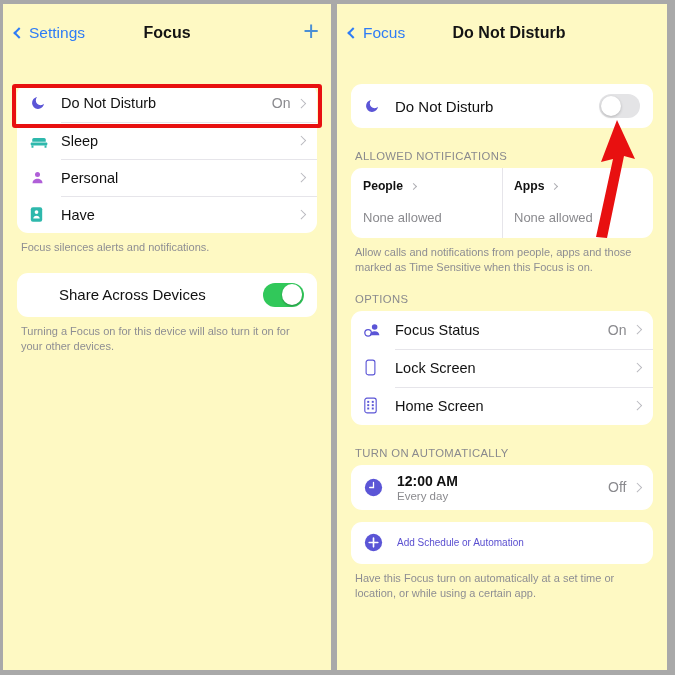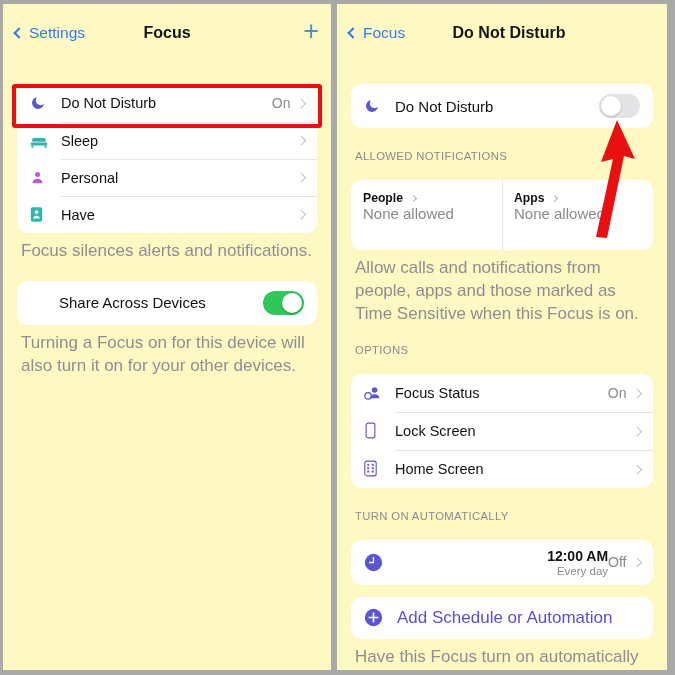--- a/index.html
+++ b/index.html
@@ -114,30 +114,30 @@
   .chev-right {
     display: inline-block;
     width: 6.5px; height: 6.5px;
     border-right: 1.6px solid #b9b9bf;
     border-top: 1.6px solid #b9b9bf;
     transform: rotate(45deg);
     flex: 0 0 auto;
   }
 
   .footnote {
-    font-size: 17px;
+    font-size: 11px;
     color: #8e8e93;
     line-height: 1.35;
     padding: 7px 18px 0 18px;
   }
   .section-hdr {
     font-size: 11.3px;
     color: #8a8a8e;
     letter-spacing: 0.35px;
-    padding: 0 18px 18px 18px;
+    padding: 0 18px 6px 18px;
   }
 
   
   .toggle {
     width: 41px; height: 24px;
     border-radius: 12px;
     position: relative;
     flex: 0 0 41px;
   }
   .toggle .knob {
@@ -175,38 +175,39 @@
   }
   .dual-title {
     font-size: 12.2px;
     font-weight: bold;
     color: #111;
     display: flex;
     align-items: center;
     gap: 8px;
   }
   .dual-sub {
-    font-size: 15px;
+    font-size: 13px;
     color: #8a8a8e;
+    margin-top: 17px;
   }
   .chev-sm {
     display: inline-block;
     width: 5px; height: 5px;
     border-right: 1.4px solid #aeaeb3;
     border-top: 1.4px solid #aeaeb3;
     transform: rotate(45deg);
   }
 
   
   .sched-text { flex: 1; padding-left: 7px; }
   .sched-time { font-size: 14px; font-weight: bold; color: #111; }
   .sched-sub { font-size: 11.5px; color: #8a8a8e; margin-top: 1px; }
 
   .add-label {
-    font-size: 17px;
+    font-size: 10px;
     color: #5a4fd0;
     flex: 1;
     padding-left: 7px;
   }
 
   
   .hl-box {
     position: absolute;
     border: 4px solid #e81010;
     border-radius: 3px;
@@ -408,21 +409,21 @@
         <span class="chev-right"></span>
       </div>
 
     </div>
 
     <div class="spacer-22"></div>
 
     <div class="section-hdr">TURN ON AUTOMATICALLY</div>
 
     <div class="card">
-      <div class="row" style="min-height:45px;text-align:right;">
+      <div class="row" style="min-height:45px;">
         <span class="row-ico">
           <svg width="19" height="19" viewBox="0 0 22 22">
             <circle cx="11" cy="11" r="10" fill="#5b55d6"></circle>
             <path d="M11 5.2V11H6.6" fill="none" stroke="#fff" stroke-width="1.5" stroke-linecap="round"></path>
           </svg>
         </span>
         <span class="sched-text">
           <span class="sched-time" style="display:block">12:00 AM</span>
           <span class="sched-sub" style="display:block">Every day</span>
         </span>

